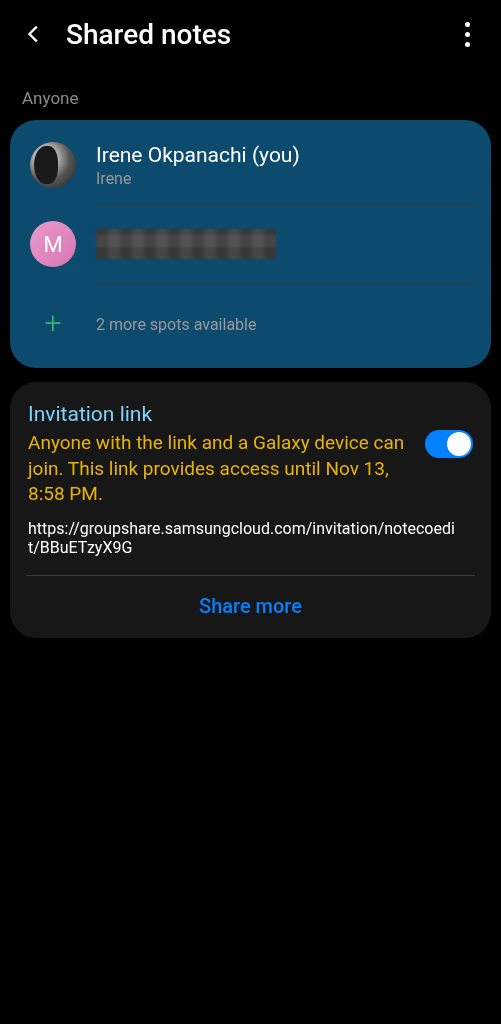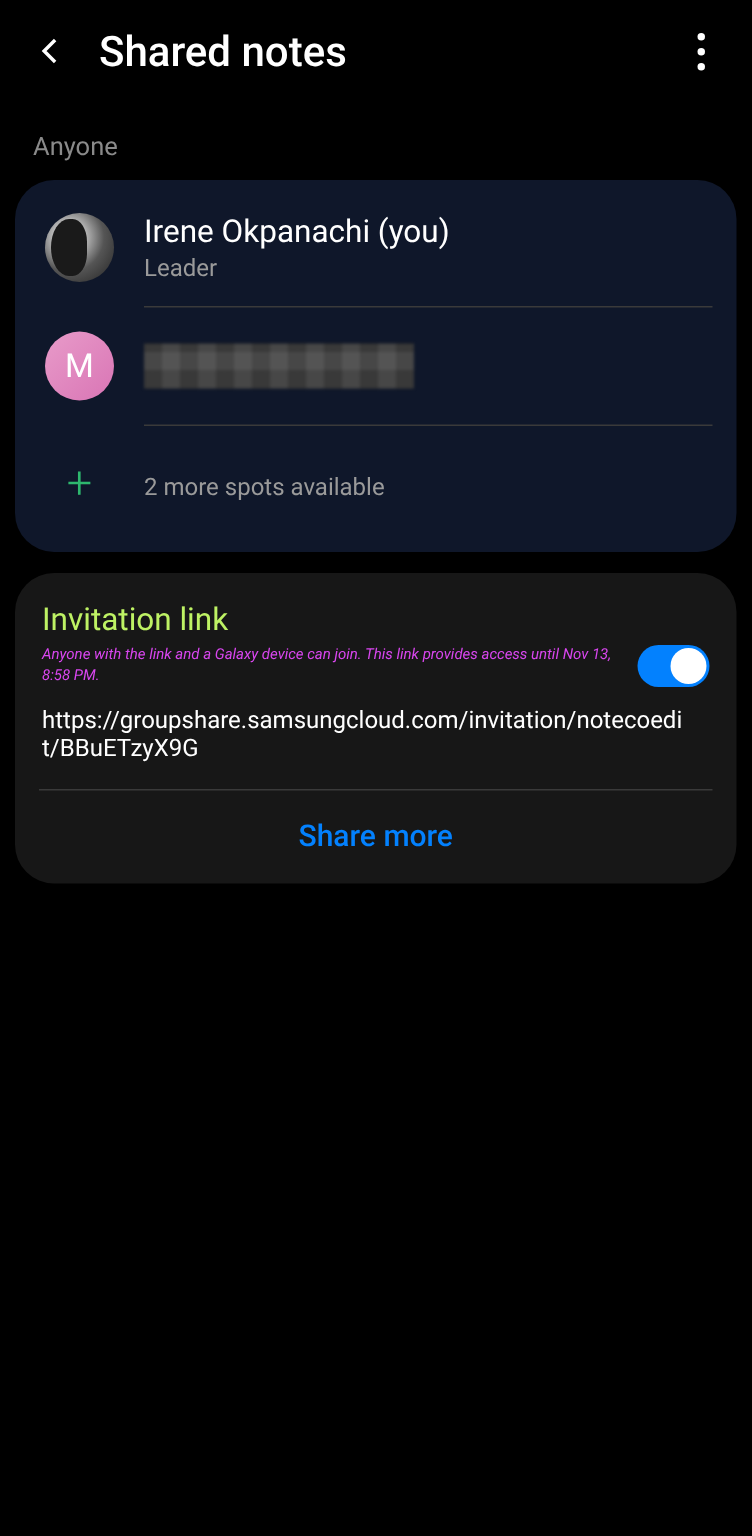--- a/index.html
+++ b/index.html
@@ -41,21 +41,21 @@
       cursor: pointer;
     }
     .menu-dots { display: flex; flex-direction: column; gap: 5px; }
     .menu-dots span { width: 5px; height: 5px; background: #ffffff; border-radius: 50%; }
     .section-label {
       color: #8a8a8a;
       font-size: 17px;
       padding: 20px 22px 12px;
     }
     .card {
-      background: #0f172a;
+      background: #0c4a6e;
       border-radius: 26px;
       margin: 0 10px;
       padding: 6px 16px;
     }
     .member-row {
       display: flex;
       align-items: center;
       padding: 16px 4px;
     }
     .divider {
@@ -122,28 +122,27 @@
       padding: 20px 18px 14px;
     }
     .invitation-header {
       display: flex;
       align-items: flex-start;
       gap: 12px;
     }
     .invitation-text { flex: 1; }
     .invitation-title {
       font-size: 21px;
-      color: #bef264;
+      color: #7dd3fc;
       margin-bottom: 4px;
     }
     .invitation-desc {
-      font-size: 10px;
-      color: #d946ef;
+      font-size: 19px;
+      color: #eab308;
       line-height: 1.35;
-      font-style: italic;
     }
     .toggle {
       width: 48px;
       height: 28px;
       background: #0381fe;
       border-radius: 14px;
       position: relative;
       cursor: pointer;
       flex-shrink: 0;
       margin-top: 28px;
@@ -197,21 +196,21 @@
   </div>
 </div>
 
 <div class="section-label">Anyone</div>
 
 <div class="card">
   <div class="member-row">
     <div class="avatar avatar-1"></div>
     <div class="member-info">
       <div class="member-name">Irene Okpanachi (you)</div>
-      <div class="member-role">Leader</div>
+      <div class="member-role">Irene</div>
     </div>
   </div>
   <div class="divider"></div>
   <div class="member-row">
     <div class="avatar avatar-2">
       <span>M</span>
     </div>
     <div class="member-info">
       <div class="redacted"></div>
     </div>

